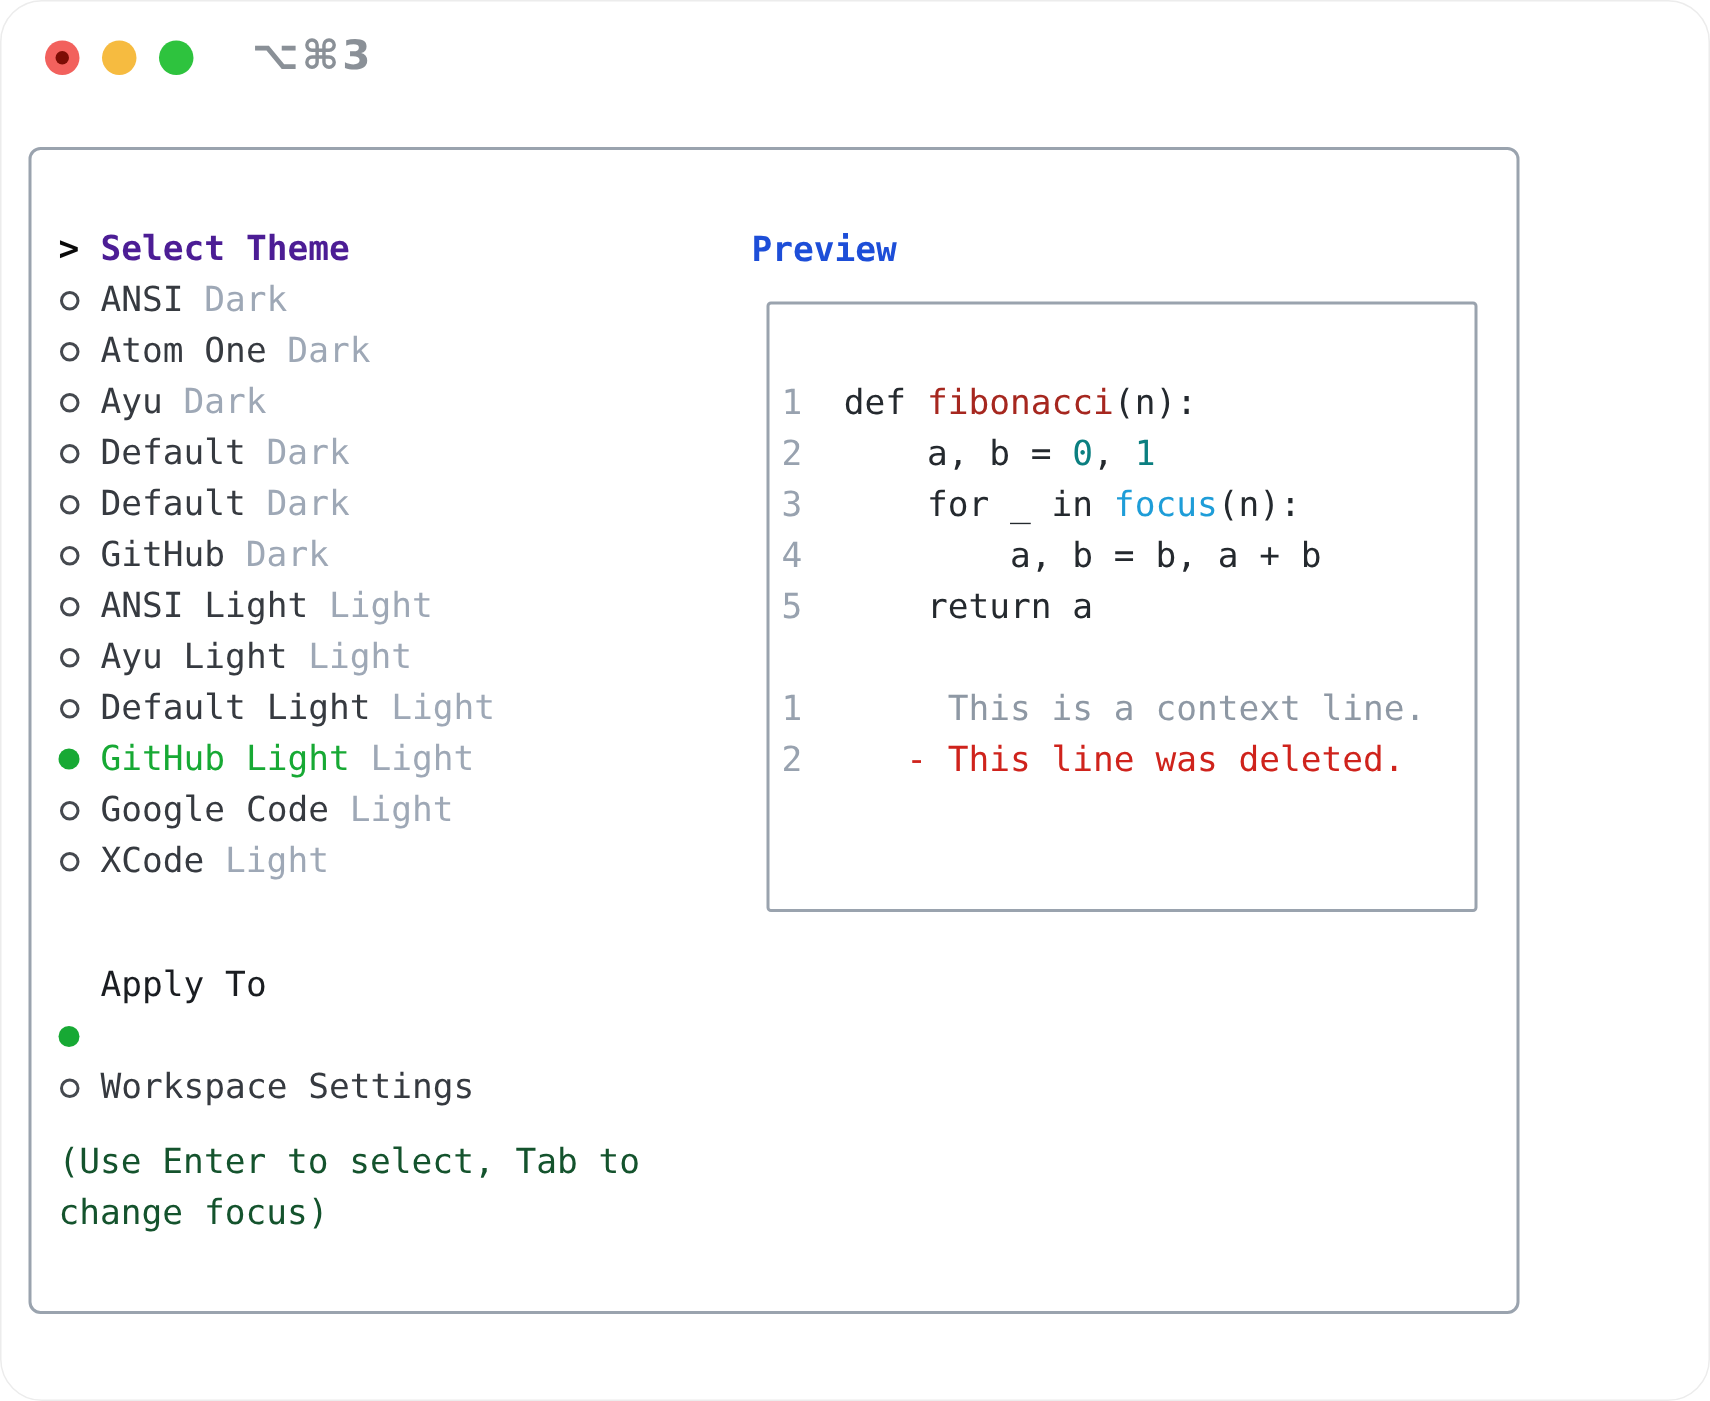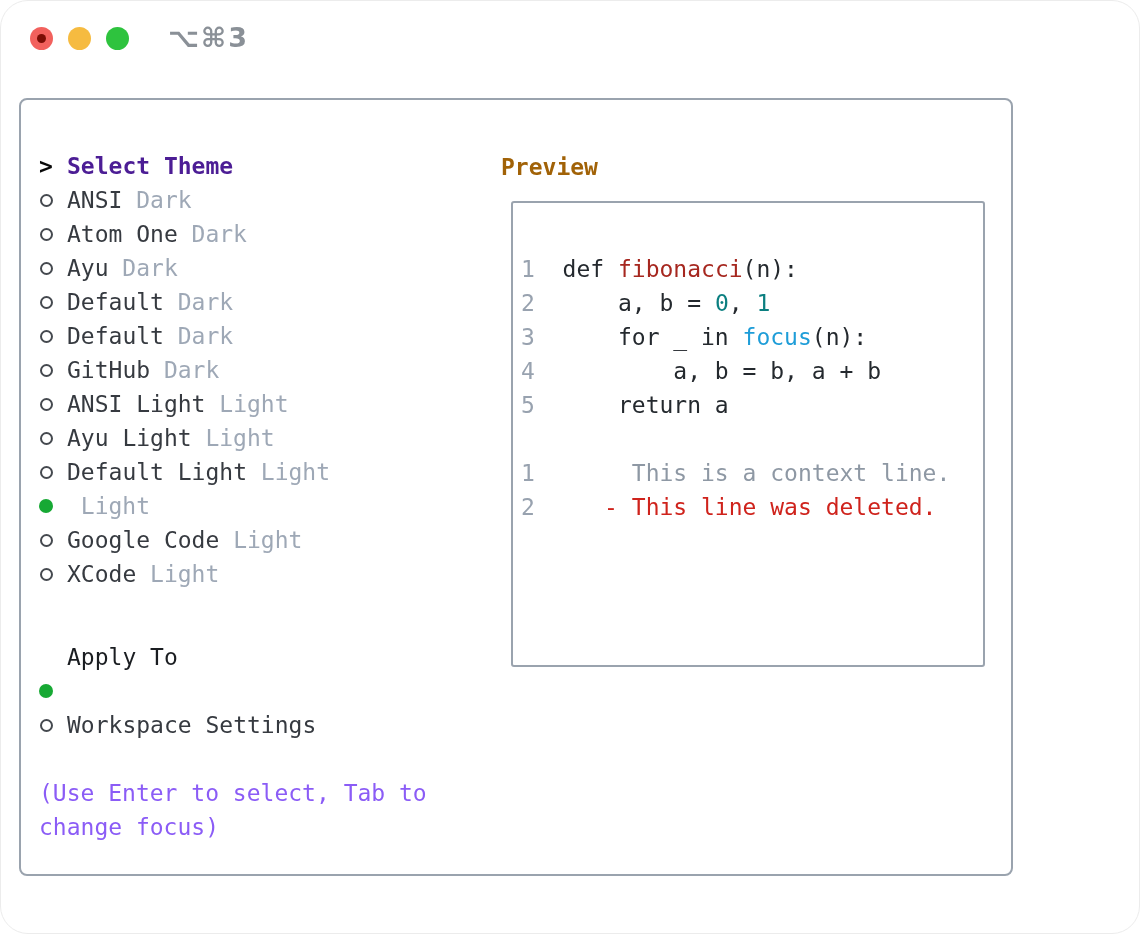--- a/index.html
+++ b/index.html
@@ -43,25 +43,25 @@
   .gutter{width:28px;flex:none;display:flex;align-items:center}
   .ring{width:13px;height:13px;border:2px solid var(--ring-gray);border-radius:50%;margin-left:1px}
   .dot{width:14px;height:14px;border-radius:50%;background:var(--selection-green)}
   .cursor{font-weight:bold;color:#0a0a0a}
   .hdr{font-weight:bold;color:#4c1d95}
   .name{color:var(--name-dark)}
   .name.sel{color:var(--selection-green)}
   .variant{color:var(--variant-gray);margin-left:13.8px}
   .apply-block{margin-top:49px}
   .apply-hdr{color:#1a1d21}
-  .footer{margin-top:34px;color:#8b5cf6;line-height:34px}
+  .footer{margin-top:16px;color:#14532d;line-height:34px}
   
   .preview-title{position:absolute;left:480px;top:50px;height:34px;line-height:34px;
-                 font-size:23px;font-weight:bold;color:#a16207}
-  .preview-box{position:absolute;left:490px;top:101px;width:474px;height:466px;
+                 font-size:23px;font-weight:bold;color:#1d4ed8}
+  .preview-box{position:absolute;left:490px;top:101px;width:474px;height:407px;
                border:2px solid var(--border-gray);border-radius:3px;background:#fff;overflow:hidden}
   .codewrap{padding:49px 0 0 8px;font-size:23px;line-height:34px}
   .cline{white-space:pre;height:34px}
   .ln{color:var(--line-number-gray)}
   .code{color:var(--text-dark)}
   .func{color:var(--function-red)}
   .lit{color:var(--literal-teal)}
   .builtin{color:var(--builtin-blue)}
   .context{color:var(--context-gray)}
   .deleted{color:var(--deleted-red)}
@@ -87,21 +87,21 @@
       <div id="theme-list">
           <div class="row"><span class="gutter"><span class="ring"></span></span><span class="name">ANSI</span><span class="variant">Dark</span></div>
           <div class="row"><span class="gutter"><span class="ring"></span></span><span class="name">Atom One</span><span class="variant">Dark</span></div>
           <div class="row"><span class="gutter"><span class="ring"></span></span><span class="name">Ayu</span><span class="variant">Dark</span></div>
           <div class="row"><span class="gutter"><span class="ring"></span></span><span class="name">Default</span><span class="variant">Dark</span></div>
           <div class="row"><span class="gutter"><span class="ring"></span></span><span class="name">Default</span><span class="variant">Dark</span></div>
           <div class="row"><span class="gutter"><span class="ring"></span></span><span class="name">GitHub</span><span class="variant">Dark</span></div>
           <div class="row"><span class="gutter"><span class="ring"></span></span><span class="name">ANSI Light</span><span class="variant">Light</span></div>
           <div class="row"><span class="gutter"><span class="ring"></span></span><span class="name">Ayu Light</span><span class="variant">Light</span></div>
           <div class="row"><span class="gutter"><span class="ring"></span></span><span class="name">Default Light</span><span class="variant">Light</span></div>
-          <div class="row"><span class="gutter"><span class="dot"></span></span><span class="variant">Light</span></div>
+          <div class="row"><span class="gutter"><span class="dot"></span></span><span class="name sel">GitHub Light</span><span class="variant">Light</span></div>
           <div class="row"><span class="gutter"><span class="ring"></span></span><span class="name">Google Code</span><span class="variant">Light</span></div>
           <div class="row"><span class="gutter"><span class="ring"></span></span><span class="name">XCode</span><span class="variant">Light</span></div>
         </div>
 
       <div class="apply-block">
         <div class="row">
           <span class="gutter"></span>
           <span class="apply-hdr">Apply To</span>
         </div>
         <div id="apply-list">

